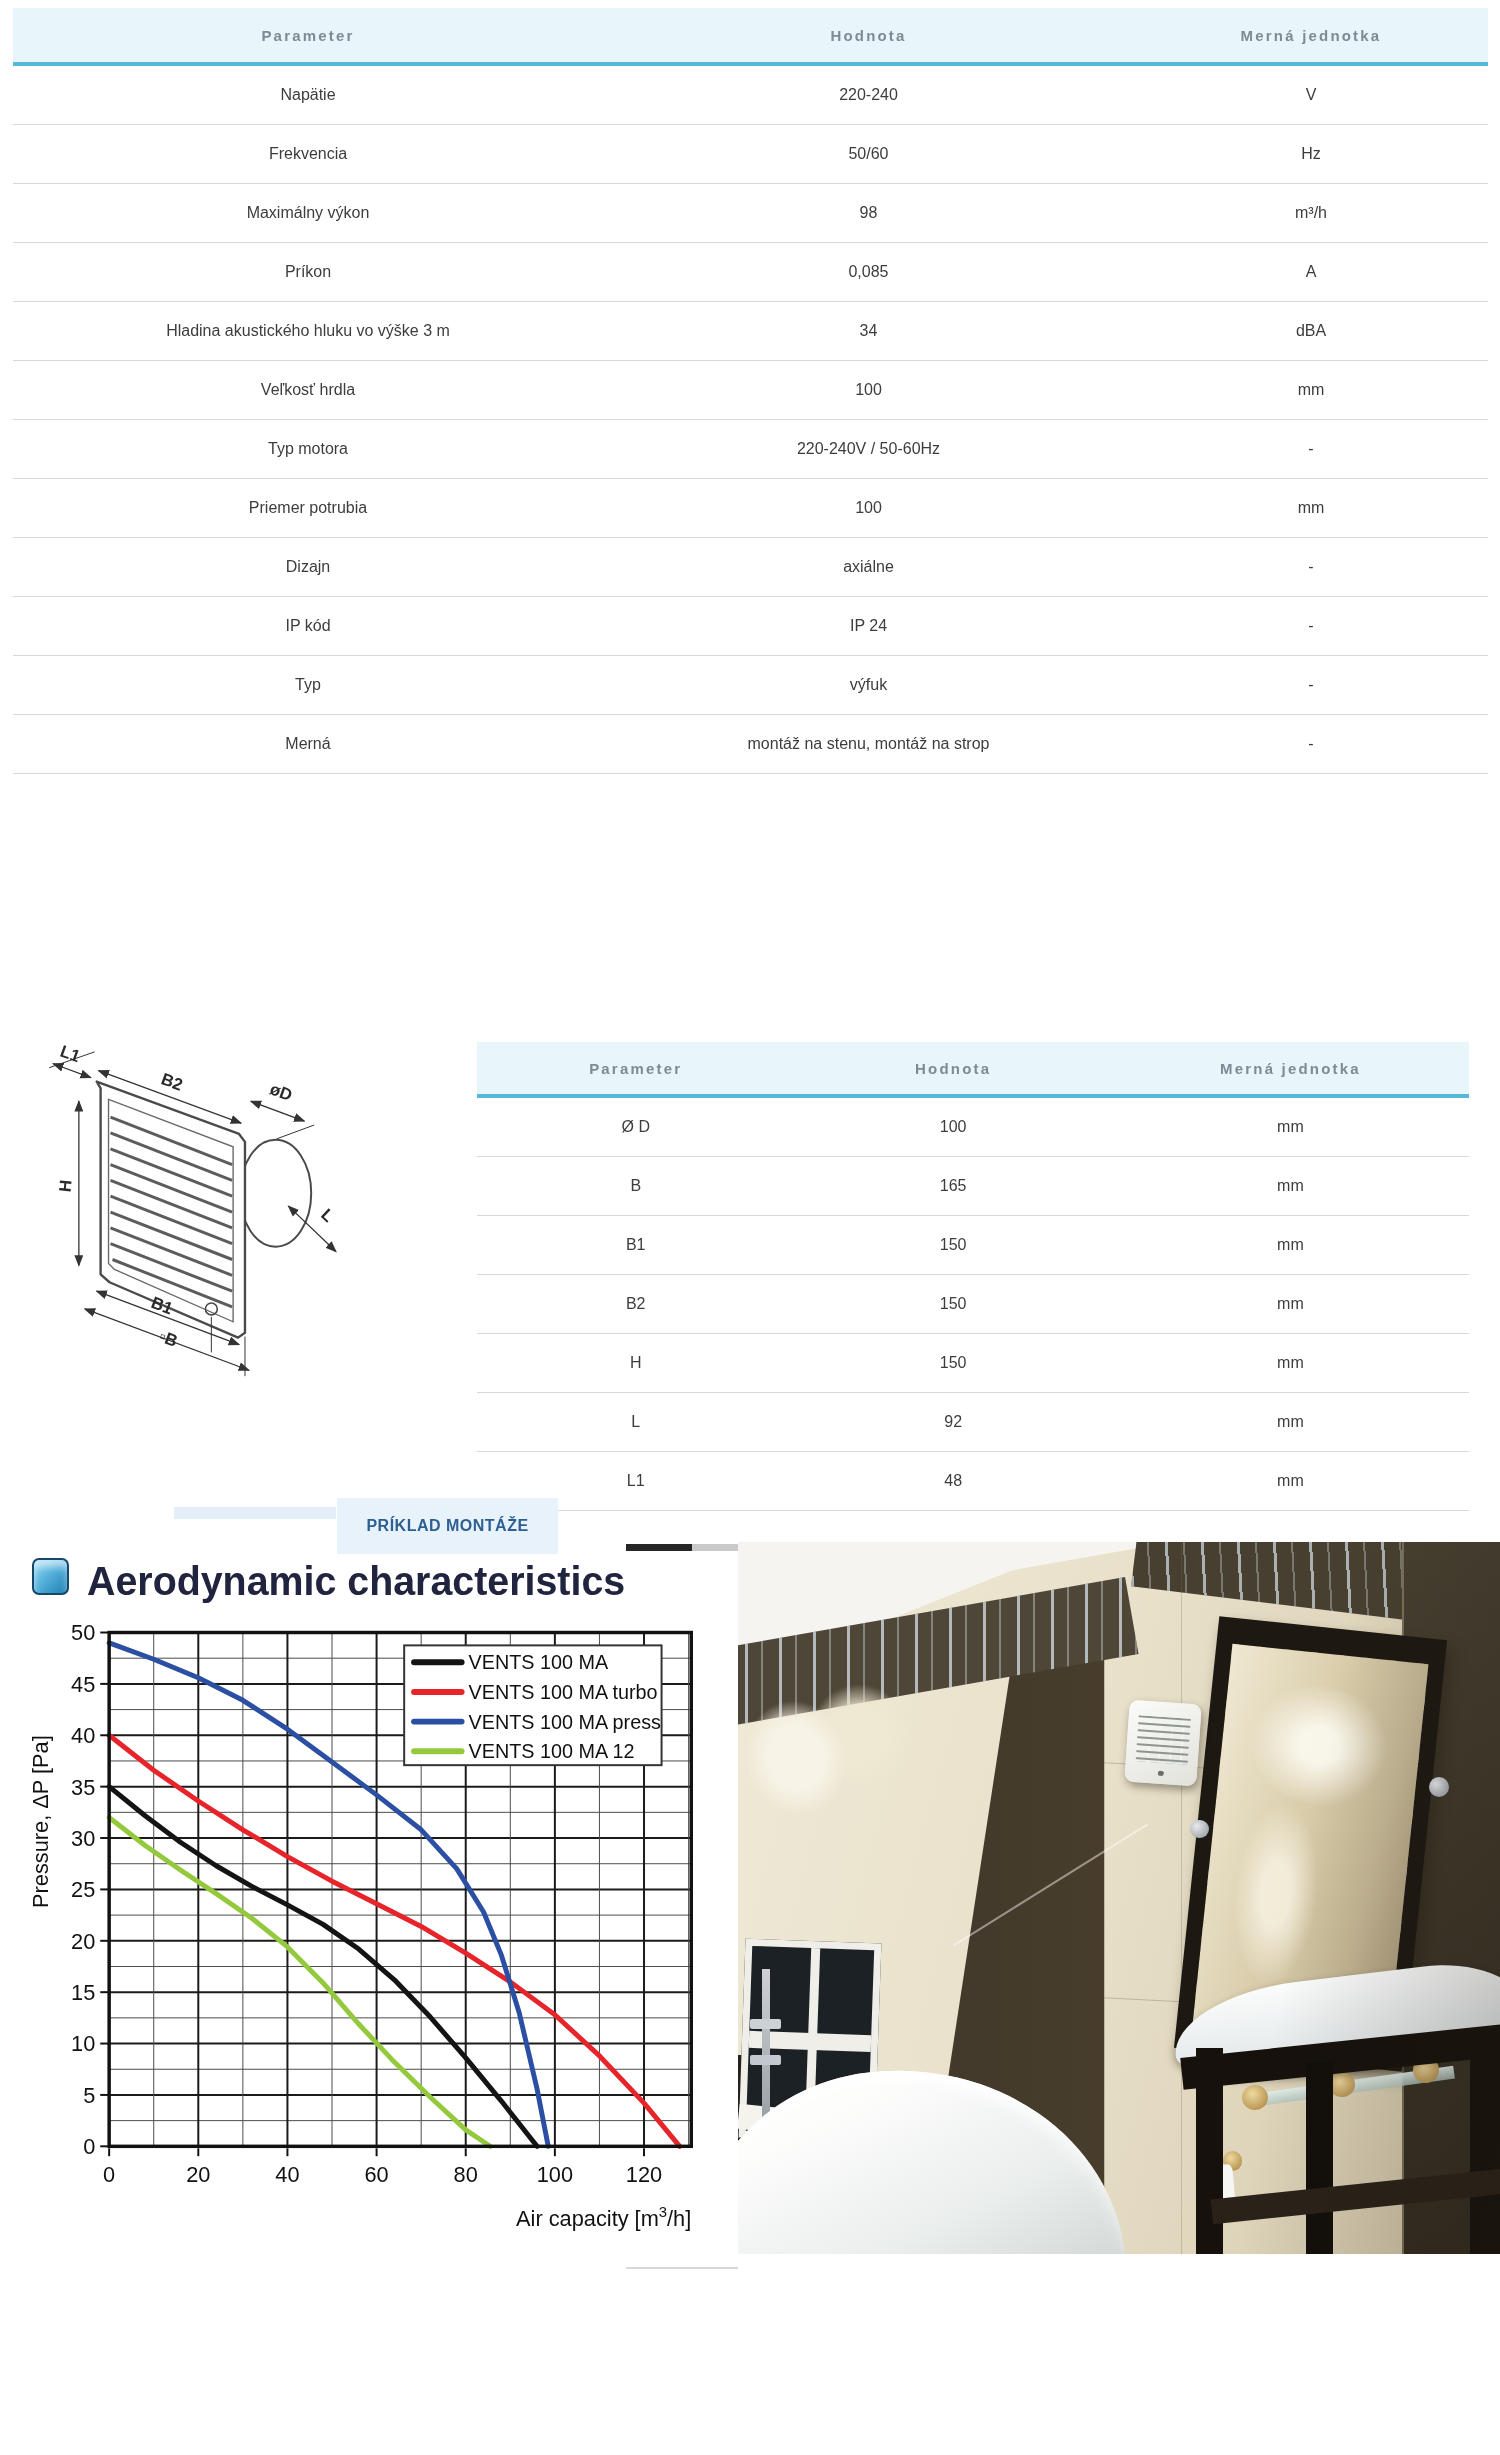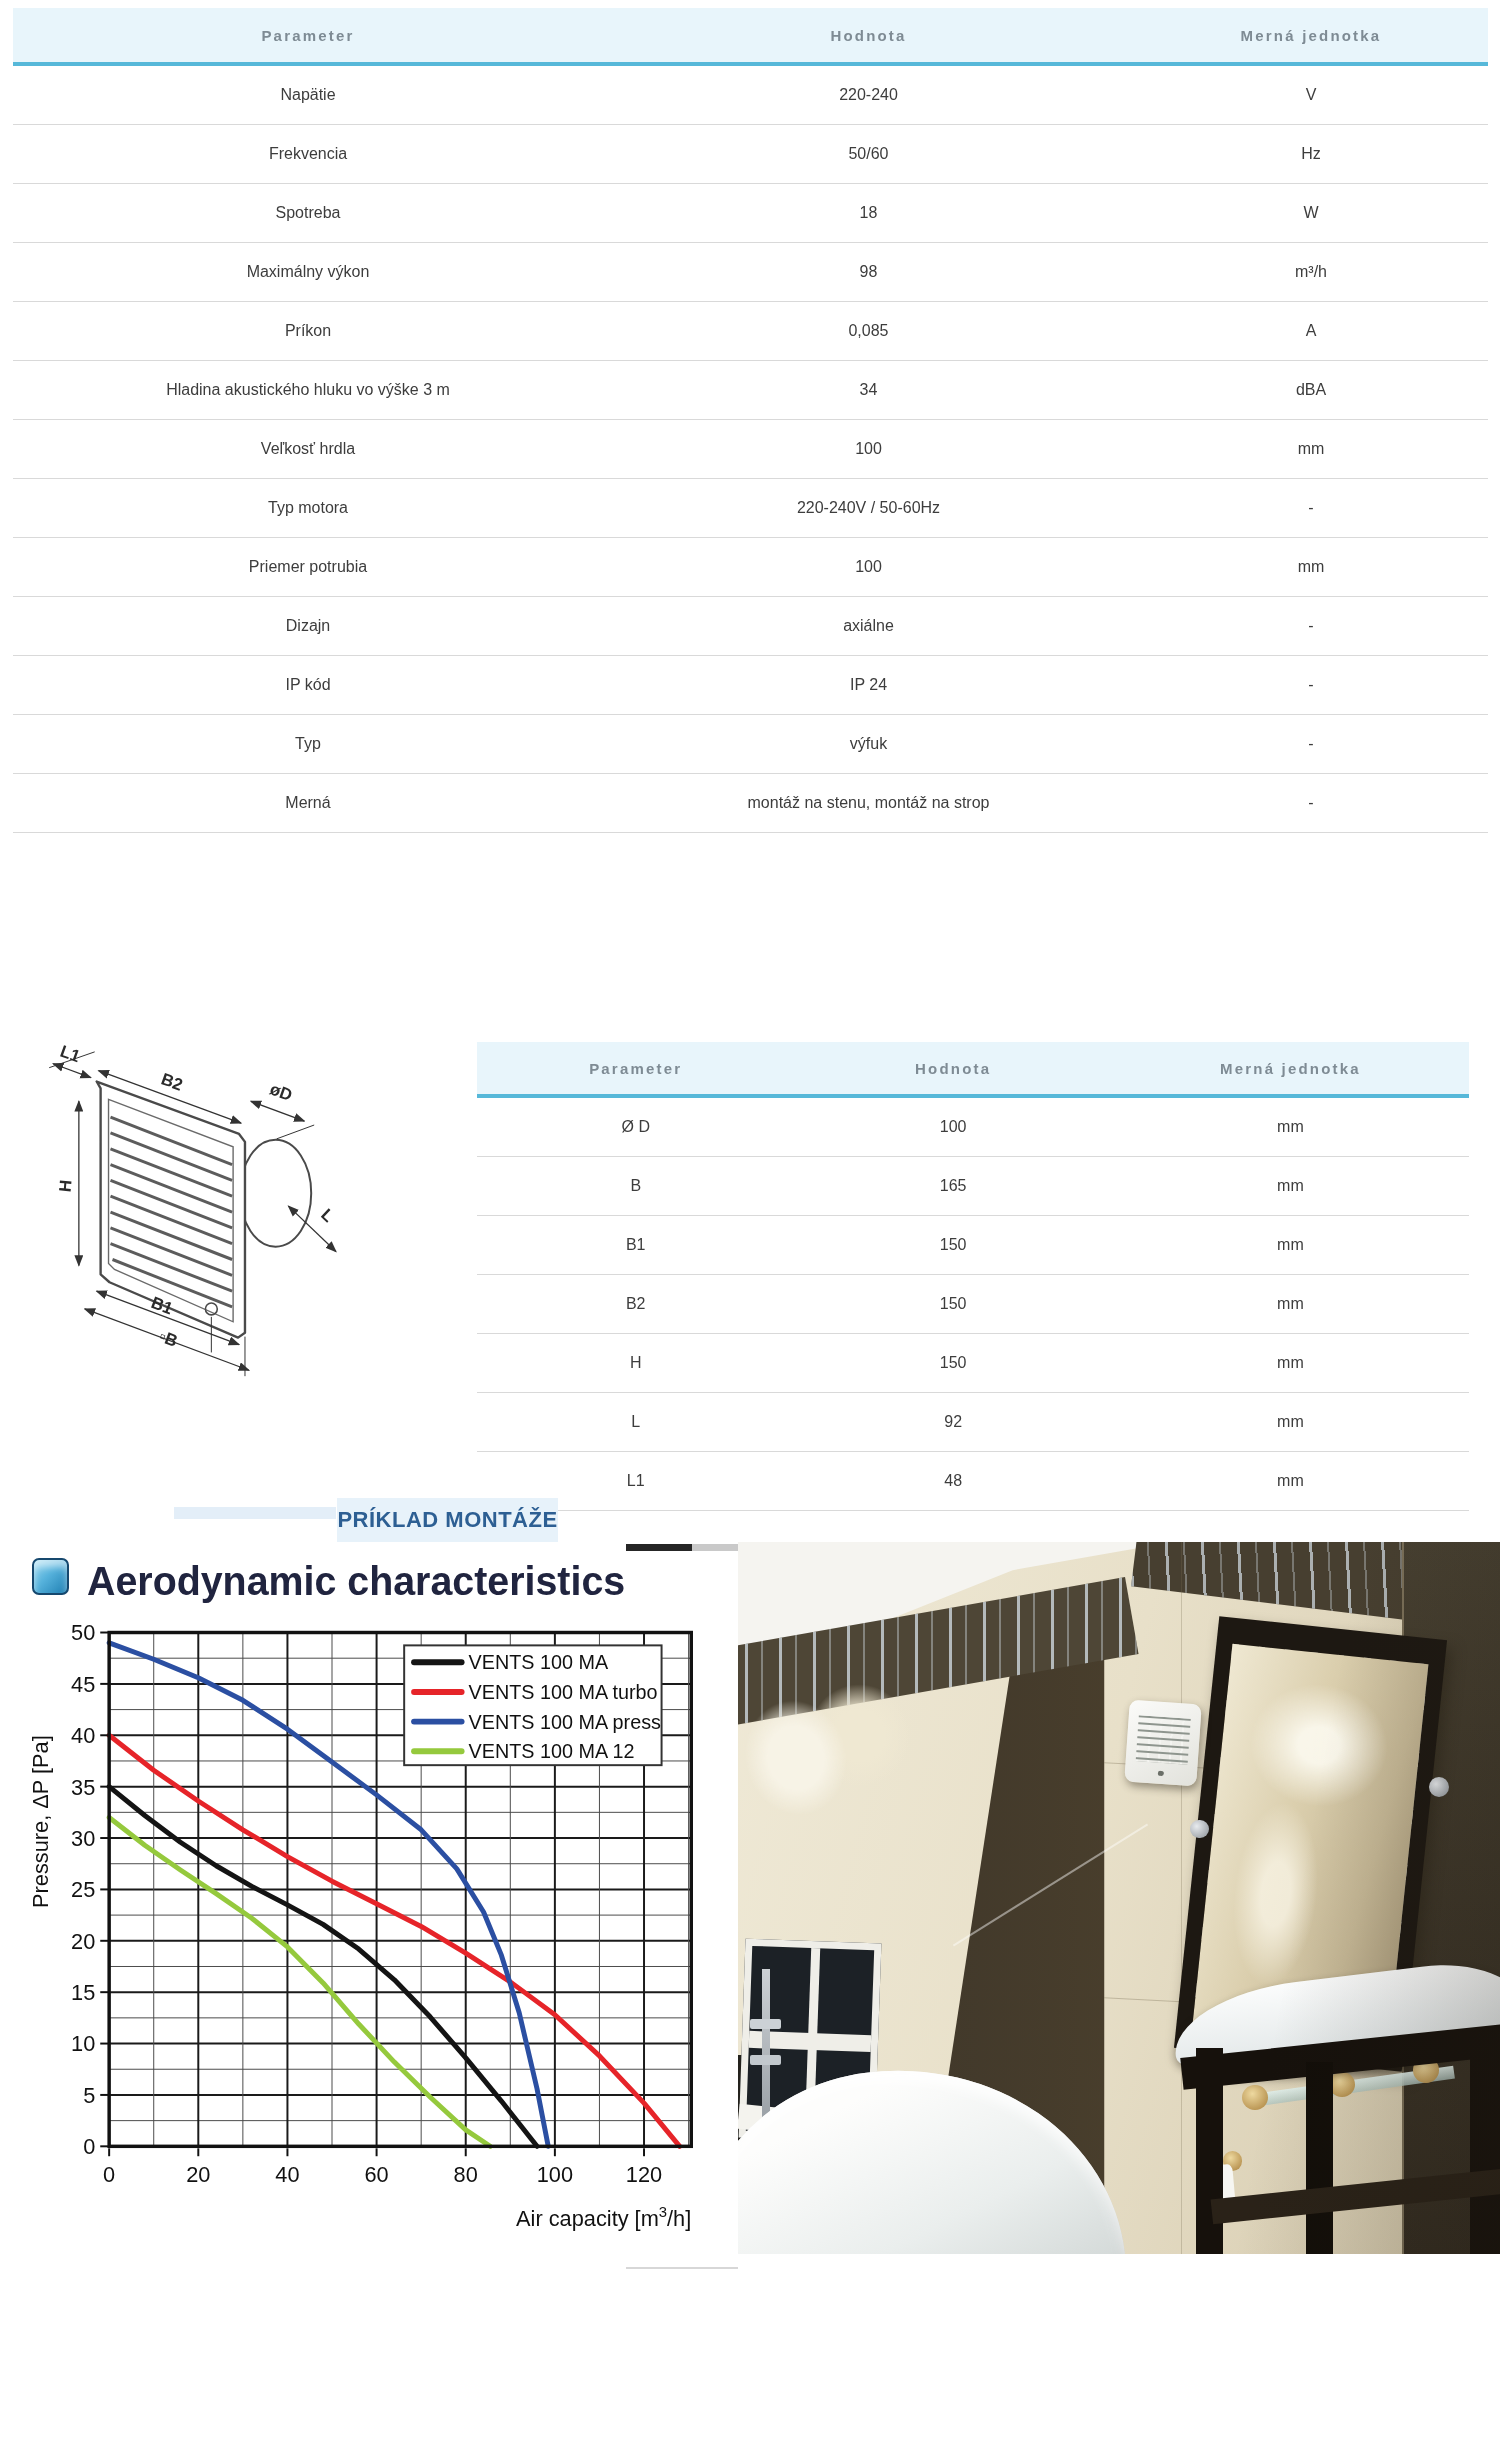--- a/index.html
+++ b/index.html
@@ -16,22 +16,22 @@
   .t2 .t-head,.t2 .t-row{grid-template-columns:32% 32% 36%;}
   .t-head span{text-align:center;color:#7e8b94;font-weight:bold;font-size:15px;letter-spacing:2.2px;}
   .t-teal{height:4px;background:#56b8d9;}
   .t-row{display:grid;align-items:center;min-height:58px;border-bottom:1px solid #d9d9d9;}
   .t-row.tall{min-height:79px;}
   .t-row div{text-align:center;font-size:16px;color:#3d3d3d;line-height:1.2;}
   .t-row .unit{white-space:pre-line;line-height:1.05;}
 
   
   .tab-line{position:absolute;left:174px;top:1507px;width:162px;height:12px;background:#e3eef8;}
-  .mount-tab{position:absolute;left:337px;top:1498px;width:221px;height:44px;background:#e7f2fa;
-             color:#2d5f93;font-weight:bold;font-size:22px;display:flex;align-items:center;
+  .mount-tab{position:absolute;left:337px;top:1498px;width:221px;height:56px;background:#e7f2fa;
+             color:#2d5f93;font-weight:bold;font-size:16px;display:flex;align-items:center;
              justify-content:center;letter-spacing:0.5px;cursor:pointer;}
   .aero-head{position:absolute;left:32px;top:1558px;height:44px;display:flex;}
   .aero-ico{width:33px;height:33px;border-radius:7px;border:2px solid #16486e;
             background:linear-gradient(135deg,#9ad9f1 0%,#56b2dc 45%,#1f7fb2 100%);
             box-shadow:inset 0 7px 7px rgba(255,255,255,.55);}
   .aero-txt{margin-left:18px;font-size:41px;font-weight:bold;color:#20243f;
             transform:scaleX(.96);transform-origin:left center;white-space:nowrap;}
 
   
   .diagram{position:absolute;left:35px;top:1040px;}
@@ -133,25 +133,20 @@
     <div id="t1-rows">
         <div class="t-row">
           <div>Napätie</div>
           <div>220-240</div>
           <div class="unit">V</div>
         </div>
         <div class="t-row">
           <div>Frekvencia</div>
           <div>50/60</div>
           <div class="unit">Hz</div>
-        </div>
-        <div class="t-row">
-          <div>Spotreba</div>
-          <div>18</div>
-          <div class="unit">W</div>
         </div>
         <div class="t-row">
           <div>Maximálny výkon</div>
           <div>98</div>
           <div class="unit">m³/h</div>
         </div>
         <div class="t-row">
           <div>Príkon</div>
           <div>0,085</div>
           <div class="unit">A</div>

